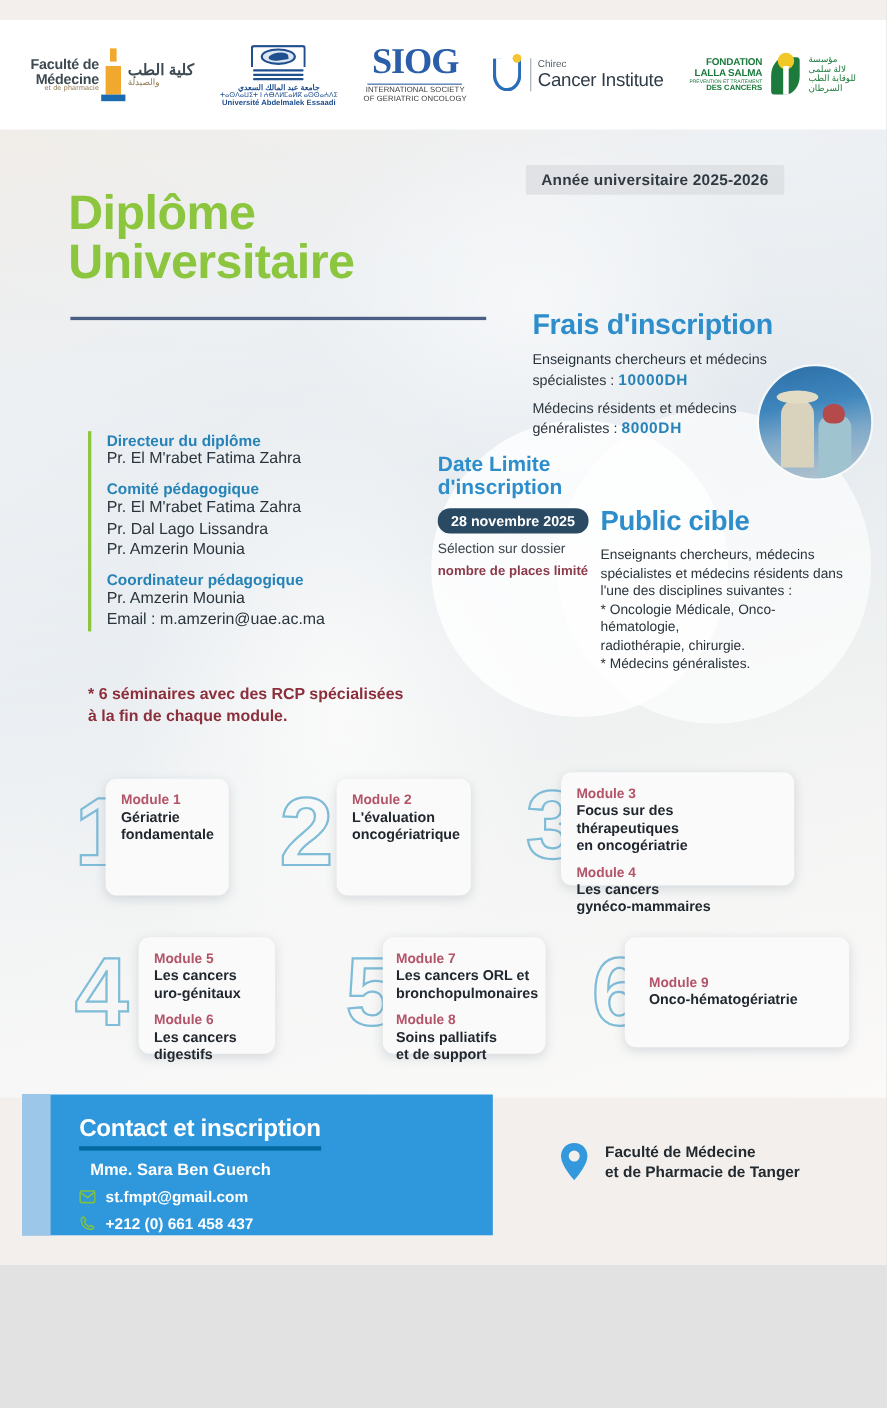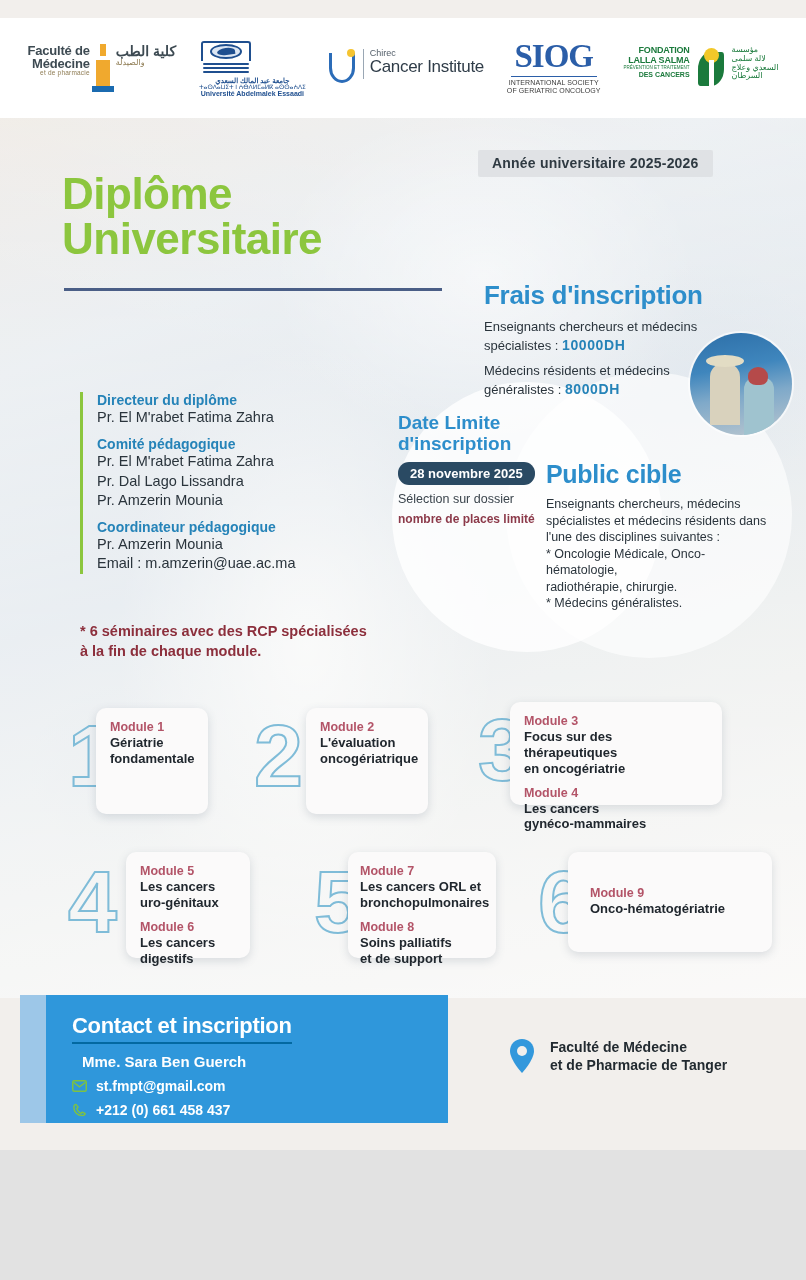--- a/index.html
+++ b/index.html
@@ -34,21 +34,21 @@
 
   
   .logo-strip {
     position: absolute; top: 18px; left: 0;
     width: 806px; height: 100px;
     background: #ffffff;
     display: flex; align-items: center;
     justify-content: space-around;
     padding: 0 16px;
   }
-  .logo { display: flex; align-items: flex-start; justify-content: center; }
+  .logo { display: flex; align-items: center; justify-content: center; }
 
   
   .logo-fmp { gap: 2px; }
   .logo-fmp .fr { text-align: right; line-height: 1.0; }
   .logo-fmp .fr .l1, .logo-fmp .fr .l2 {
     font-size: 13px; font-weight: 700; color: #3d4a52; letter-spacing: -0.2px;
   }
   .logo-fmp .fr .l3 { font-size: 6.5px; color: #8e7b52; letter-spacing: .2px; }
   .logo-fmp .tower { width: 22px; height: 48px; position: relative; }
   .logo-fmp .tower .body {
@@ -249,21 +249,21 @@
     position:absolute; left:20px; top:995px; width:428px; height:128px;
     background:#2f97db;
   }
   .footer-tab {
     position:absolute; left:20px; top:995px; width:26px; height:128px;
     background:#9dc7e8;
   }
   .contact { position:absolute; left:72px; top:1013px; width:330px; }
   .contact h2 {
     font-size:22px; font-weight:700; color:#ffffff; letter-spacing:-.3px;
-    display:inline-block; padding-bottom:3px; border-bottom:2px solid #0369a1;
+    display:inline-block; padding-bottom:3px; border-bottom:4px solid #0369a1;
   }
   .contact .who { margin-top:9px; margin-left:10px; font-size:15px; font-weight:700; color:#fff; }
   .contact .line { margin-top:8px; display:flex; align-items:center; gap:9px; }
   .contact .line .txt { font-size:14px; font-weight:700; color:#fff; }
   .ico { width:15px; height:14px; flex:0 0 15px; }
 
   .place { position:absolute; left:508px; top:1038px; display:flex; align-items:center; gap:14px; }
   .pin { width:28px; height:36px; flex:0 0 28px; }
   .place .ptxt { font-size:14px; font-weight:700; color:#222a30; line-height:1.3; }
 
@@ -308,57 +308,57 @@
               <i></i>
             </span>
         </div>
         <div class="cap">
           <div class="c1">جامعة عبد المالك السعدي</div>
           <div class="c2">ⵜⴰⵙⴷⴰⵡⵉⵜ ⵏ ⵄⴱⴷⵍⵎⴰⵍⴽ ⴰⵙⵙⴰⵄⴷⵉ</div>
           <div class="c3">Université Abdelmalek Essaadi</div>
         </div>
       </div>
 
-      <div class="logo logo-chirec">
-        <div class="glyph">
-          <span class="u"></span>
-            <span class="dot"></span>
-        </div>
-        <div class="bar"></div>
-        <div class="txt">
-          <div class="t1">Chirec</div>
-          <div class="t2">Cancer Institute</div>
-        </div>
-      </div>
-
       <div class="logo logo-siog">
         <div class="word">SIOG</div>
         <div class="rule"></div>
         <div class="sub">
           <div>INTERNATIONAL SOCIETY</div>
           <div>OF GERIATRIC ONCOLOGY</div>
         </div>
       </div>
 
+      <div class="logo logo-chirec">
+        <div class="glyph">
+          <span class="u"></span>
+            <span class="dot"></span>
+        </div>
+        <div class="bar"></div>
+        <div class="txt">
+          <div class="t1">Chirec</div>
+          <div class="t2">Cancer Institute</div>
+        </div>
+      </div>
+
       <div class="logo logo-fls">
         <div class="fr2">
           <div class="f1">FONDATION</div>
           <div class="f1">LALLA SALMA</div>
           <div class="f2">PRÉVENTION ET TRAITEMENT</div>
           <div class="f3">DES CANCERS</div>
         </div>
         <div class="mark2">
           <span class="leaf"></span>
             <span class="sun"></span>
             <span class="stem"></span>
         </div>
         <div class="ar2">
           <div>مؤسسة</div>
           <div>لالة سلمى</div>
-          <div>السعدي وعلاج</div>
+          <div>للوقاية الطب</div>
           <div>السرطان</div>
         </div>
       </div>
 
     </div>
 
     <div class="photo-bg"></div>
     <div class="veil"></div>
     <div class="circle-a"></div>
     <div class="circle-b"></div>

